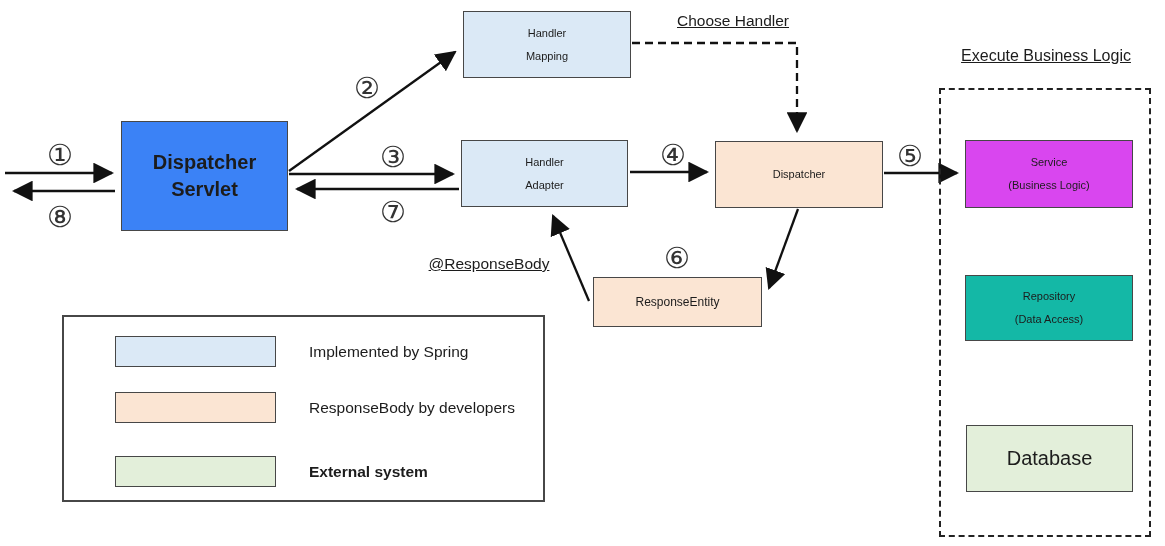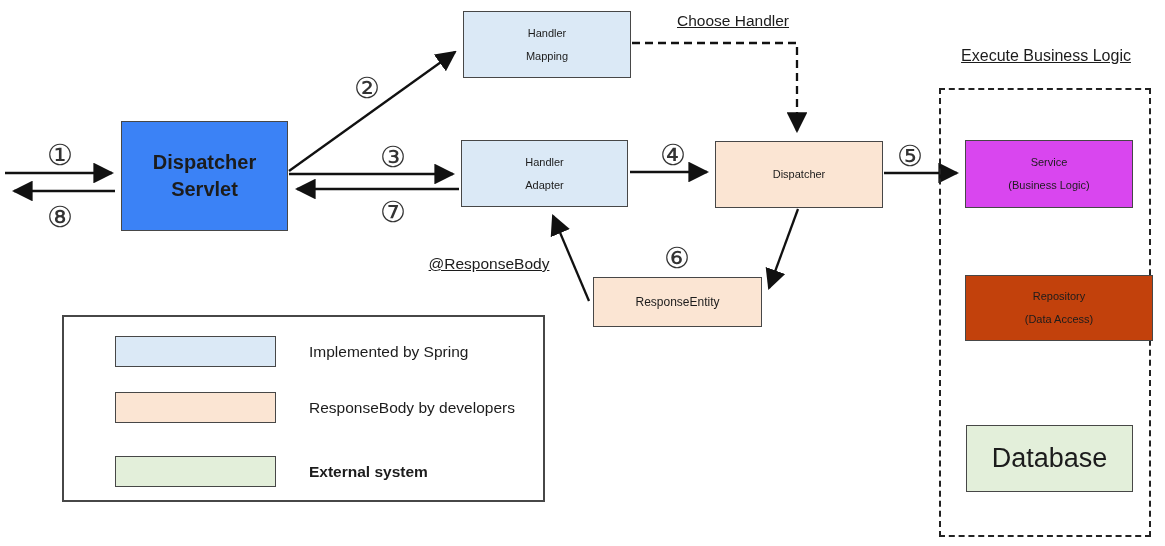--- a/index.html
+++ b/index.html
@@ -16,21 +16,21 @@
     position:absolute;
     box-sizing:border-box;
     border:1.6px solid #474747;
     display:flex;align-items:center;justify-content:center;
     text-align:center;
     font-size:11px;line-height:23px;
     white-space:pre-line;
     color:#1c1c1c;
   }
   .node.bold{font-weight:bold;font-size:20px;line-height:27px;}
-  .node.big{font-size:27px;}
+  .node.big{font-size:20px;}
   .step{
     position:absolute;
     transform:translate(-50%,-50%);
     font-family:"DejaVu Sans", sans-serif;
     font-size:29px;
     color:#333333;
     line-height:1;
   }
   .annotation{
     position:absolute;
@@ -107,21 +107,21 @@
 
   <div class="node" style="left: 593px; top: 277px; width: 169px; height: 50px; font-size: 12px; background-color: rgb(251, 229, 211);">ResponseEntity</div>
 
   <div class="annotation" style="left:1046px;top:56px;font-size:16px;text-align:center;">Execute Business Logic</div>
 
   <div class="dashed-group"></div>
 
   <div class="node" style="left: 965px; top: 140px; width: 168px; height: 68px; background-color: #d946ef;">Service
 (Business Logic)</div>
 
-  <div class="node" style="left: 965px; top: 275px; width: 188px; height: 66px; background-color: #c2410c;">Repository
+  <div class="node" style="left: 965px; top: 275px; width: 168px; height: 66px; background-color: #14b8a6;">Repository
 (Data Access)</div>
 
   <div class="node big" style="left: 966px; top: 425px; width: 167px; height: 67px; background-color: rgb(227, 239, 218);">Database</div>
 
   <span class="step" style="left:60px;top:155px;">①</span>
   <span class="step" style="left:367px;top:88px;">②</span>
   <span class="step" style="left:393px;top:157px;">③</span>
   <span class="step" style="left:673px;top:155px;">④</span>
   <span class="step" style="left:910px;top:156px;">⑤</span>
   <span class="step" style="left:677px;top:258px;">⑥</span>

